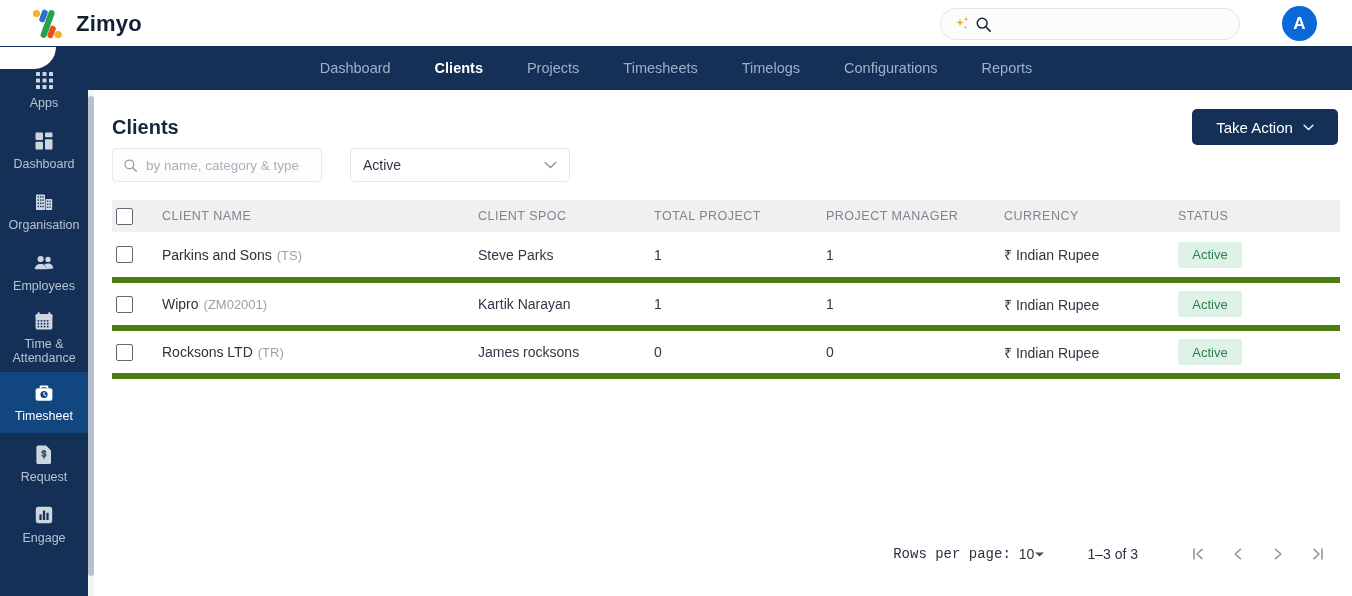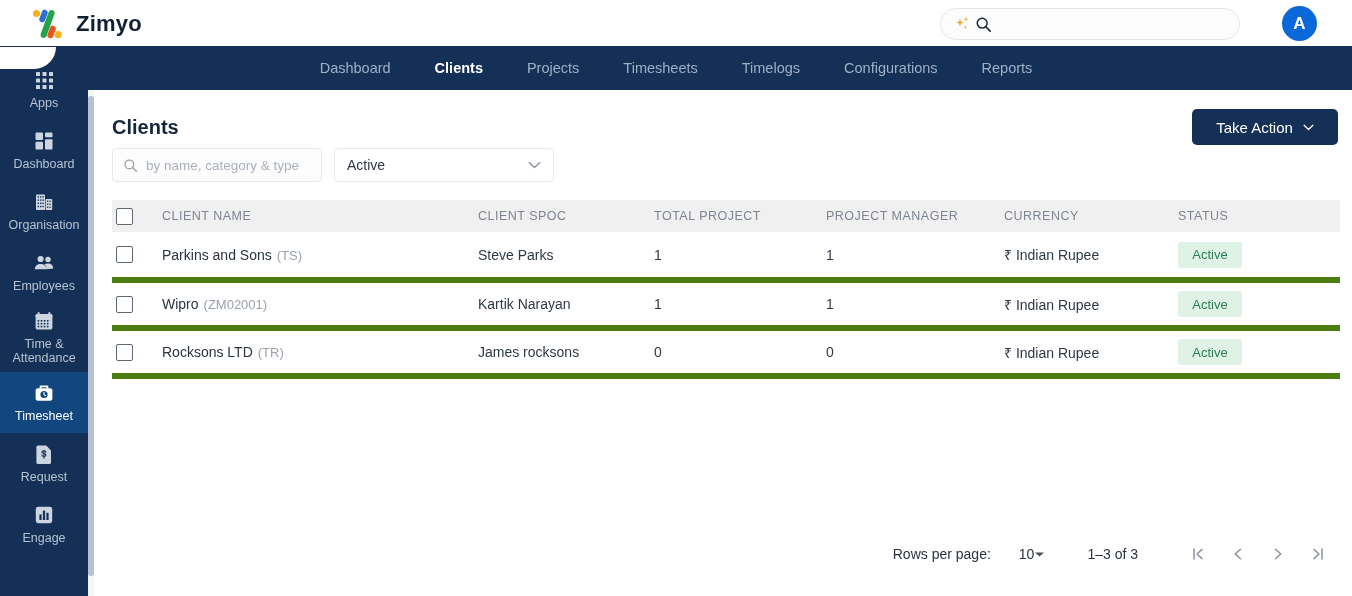--- a/index.html
+++ b/index.html
@@ -101,21 +101,21 @@
   }
   .take-action {
     position: absolute; right: 14px; top: 19px; width: 146px; height: 36px;
     background: #143056; color: #ffffff; border: none; border-radius: 5px;
     font-family: "Liberation Sans", sans-serif; font-size: 15px;
     display: flex; align-items: center; justify-content: center; gap: 10px;
     cursor: pointer;
   }
   .chev { width: 11px; height: 7px; display: block; }
 
-  .filters { position: absolute; left: 18px; top: 58px; display: flex; gap: 12px; }
+  .filters { position: absolute; left: 18px; top: 58px; display: flex; gap: 28px; }
   .search-box {
     width: 210px; height: 34px; border: 1px solid #e6e8ec; border-radius: 4px;
     background: #fdfdfe; display: flex; align-items: center; padding: 0 10px;
   }
   .search-box .mag2 { width: 15px; height: 15px; flex: 0 0 15px; }
   .search-box input {
     flex: 1; border: none; outline: none; background: transparent; padding-left: 8px;
     font-family: "Liberation Sans", sans-serif; font-size: 13.5px; color: #40495a;
   }
   .search-box input::placeholder { color: #a9b0bb; }
@@ -158,21 +158,21 @@
     display: inline-flex; align-items: center; justify-content: center;
     min-width: 64px; height: 26px; padding: 0 14px; border-radius: 3px;
     background: #def3e6; color: #2e7d52; font-size: 13px;
   }
 
   
   .pagination {
     position: absolute; right: 14px; bottom: 26px;
     display: flex; align-items: center; gap: 0; font-size: 14px; color: #2b3340;
   }
-  .rpp-label { margin-right: 28px; }
+  .rpp-label { margin-right: 8px; font-family: Liberation Mono, monospace; }
   .rpp-value { display: flex; align-items: center; cursor: pointer; }
   .range { margin-left: 42px; margin-right: 40px; }
   .pgbtn {
     width: 40px; height: 32px; display: flex; align-items: center;
     justify-content: center; cursor: pointer; color: #8b919b;
   }
   .pgbtn svg { width: 16px; height: 16px; }
 </style>
 </head>
 <body>

